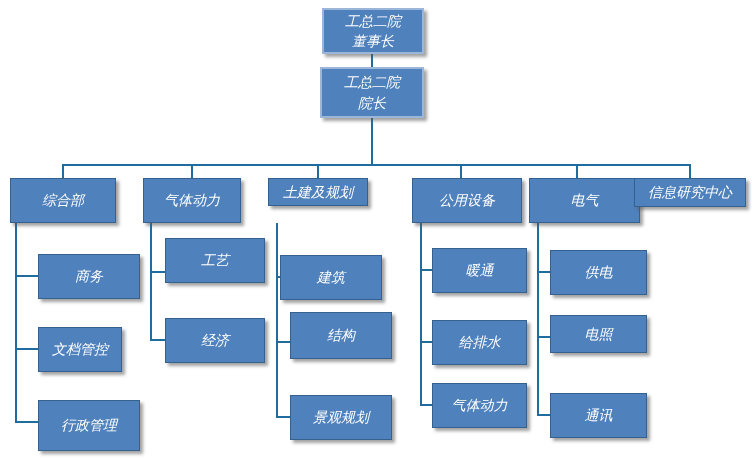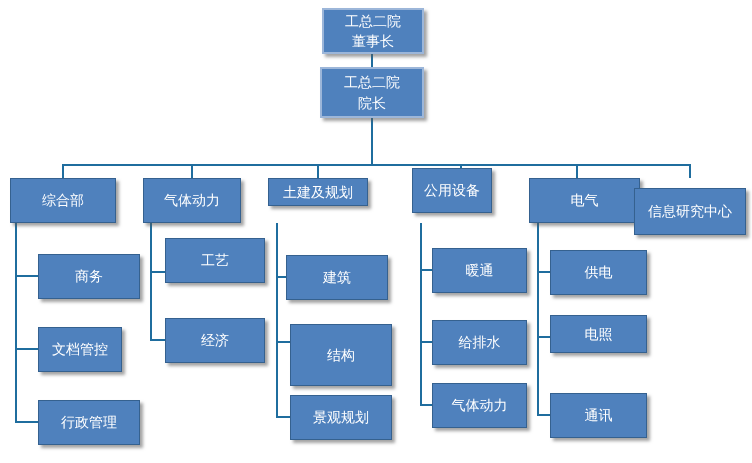--- a/index.html
+++ b/index.html
@@ -22,20 +22,21 @@
     border: 1px solid var(--box-border, #35618f);
     color: var(--text, #ffffff);
     display: flex;
     flex-direction: column;
     align-items: center;
     justify-content: center;
     text-align: center;
     font-size: 14px;
     line-height: 1.45;
     box-shadow: 3px 3px 3px rgba(90, 90, 90, 0.55);
+    font-style: italic;
   }
   .box.top {
     border: 2px solid var(--top-box-border, #9cb6d9);
   }
   .line {
     position: absolute;
     background: var(--connector, #1f6d9e);
   }
 </style>
 </head>
@@ -82,33 +83,33 @@
     <span>董事长</span>
   </div>
   <div class="box top" style="left:320px;top:67px;width:104px;height:51px">
     <span>工总二院</span>
     <span>院长</span>
   </div>
 
   <div class="box" style="left:10px;top:178px;width:106px;height:45px">综合部</div>
   <div class="box" style="left:143px;top:178px;width:98px;height:45px">气体动力</div>
   <div class="box" style="left:268px;top:178px;width:100px;height:28px">土建及规划</div>
-  <div class="box" style="left:412px;top:168px;width:80px;height:45px">公用设备</div>
+  <div class="box" style="left:412px;top:178px;width:110px;height:45px">公用设备</div>
   <div class="box" style="left:529px;top:178px;width:111px;height:45px">电气</div>
-  <div class="box" style="left:634px;top:188px;width:112px;height:47px">信息研究中心</div>
+  <div class="box" style="left:634px;top:178px;width:112px;height:29px">信息研究中心</div>
 
   <div class="box" style="left:38px;top:254px;width:102px;height:45px">商务</div>
   <div class="box" style="left:38px;top:327px;width:84px;height:45px">文档管控</div>
-  <div class="box" style="left:38px;top:400px;width:102px;height:45px">行政管理</div>
+  <div class="box" style="left:38px;top:400px;width:102px;height:51px">行政管理</div>
 
   <div class="box" style="left:165px;top:238px;width:100px;height:45px">工艺</div>
   <div class="box" style="left:165px;top:318px;width:100px;height:45px">经济</div>
 
-  <div class="box" style="left:286px;top:255px;width:102px;height:45px">建筑</div>
-  <div class="box" style="left:290px;top:324px;width:102px;height:62px">结构</div>
+  <div class="box" style="left:280px;top:255px;width:102px;height:45px">建筑</div>
+  <div class="box" style="left:290px;top:312px;width:102px;height:47px">结构</div>
   <div class="box" style="left:290px;top:395px;width:102px;height:45px">景观规划</div>
 
   <div class="box" style="left:432px;top:248px;width:95px;height:45px">暖通</div>
   <div class="box" style="left:432px;top:320px;width:95px;height:45px">给排水</div>
   <div class="box" style="left:432px;top:383px;width:95px;height:45px">气体动力</div>
 
   <div class="box" style="left:550px;top:250px;width:97px;height:45px">供电</div>
   <div class="box" style="left:550px;top:315px;width:97px;height:38px">电照</div>
   <div class="box" style="left:550px;top:393px;width:97px;height:45px">通讯</div>
 

